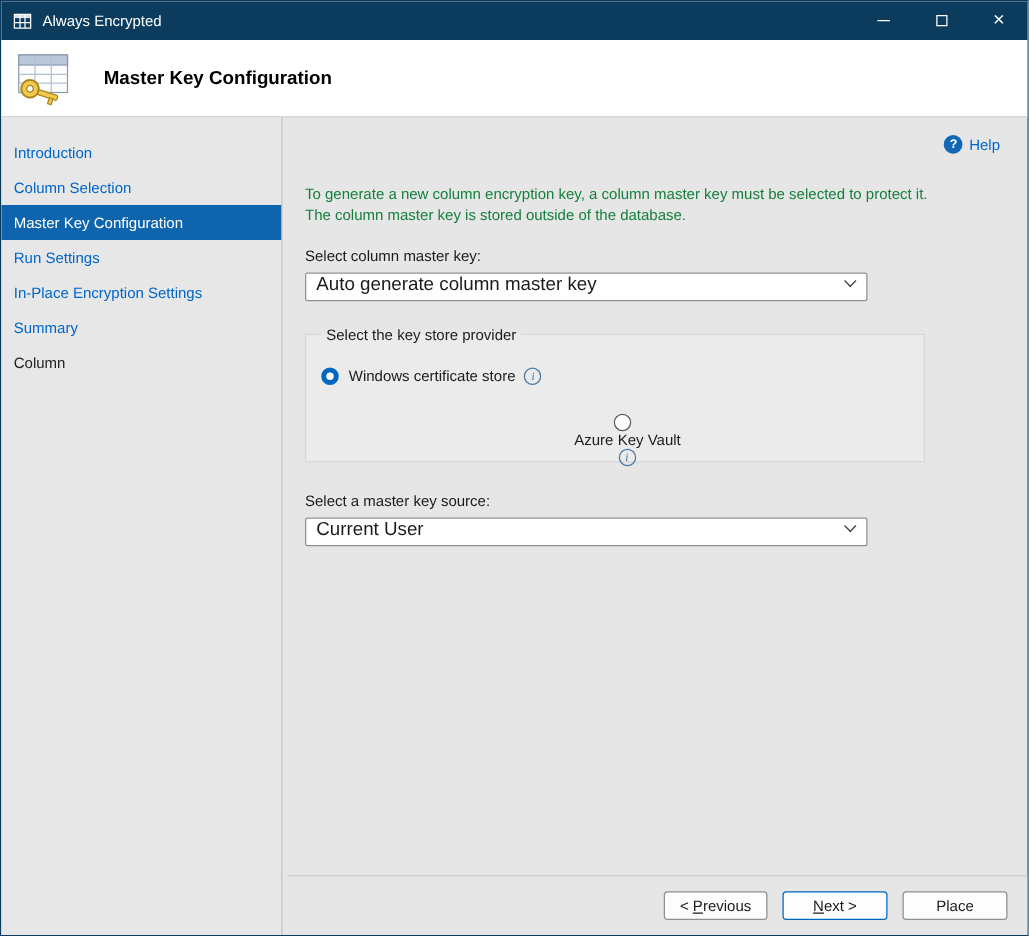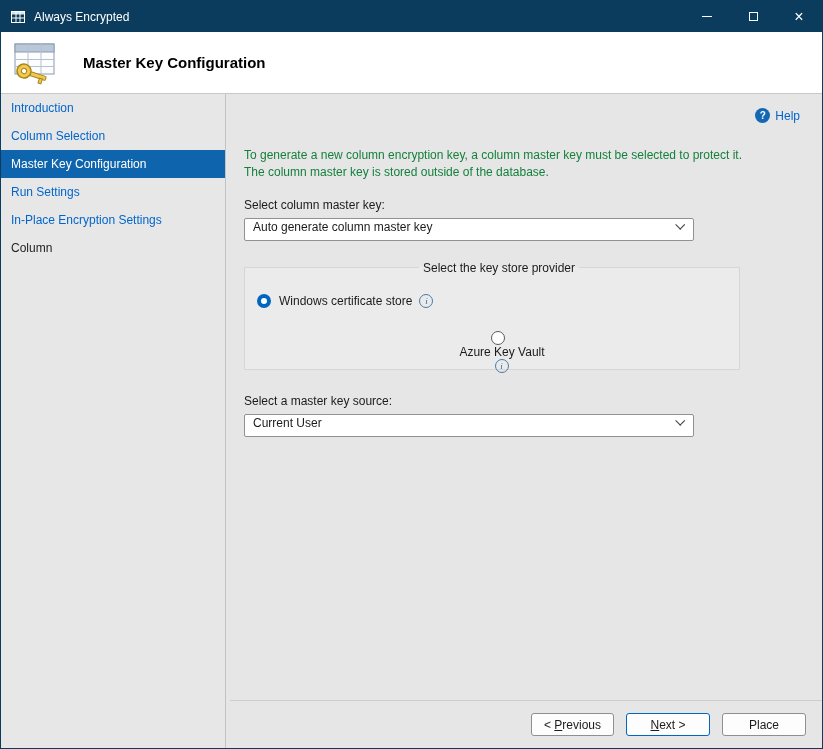--- a/index.html
+++ b/index.html
@@ -36,21 +36,21 @@
     height:62px;flex:0 0 62px;background:#fff;
     display:flex;align-items:center;
     border-bottom:1px solid #c8c8c8;
   }
   .header-icon{margin-left:10px;display:flex;}
   .header-title{font-size:15px;font-weight:bold;color:#000;margin:0 0 0 24px;}
   
   .body{flex:1;display:flex;min-height:0;}
   .sidebar{
     width:225px;flex:0 0 225px;background:#e7e7e7;
-    border-right:1px solid #c3c3c3;
+    border-right:1px solid #c3c3c3;padding-top:14px;
   }
   .nav-item{
     height:28px;line-height:28px;padding-left:10px;
     font-size:12px;color:var(--link);cursor:pointer;
     white-space:nowrap;overflow:hidden;
   }
   .nav-item.selected{background:var(--selected_nav);color:#fff;}
   .nav-item.plain{color:#1e1e1e;cursor:default;}
   
   .main{flex:1;position:relative;padding:0 22px 0 18px;display:flex;flex-direction:column;}
@@ -60,33 +60,33 @@
     width:15px;height:15px;border-radius:50%;
     background:#1268b3;color:#fff;font-size:10px;font-weight:bold;
     display:flex;align-items:center;justify-content:center;
   }
   .desc{font-size:12px;color:#15803d;margin:24px 0 0 0;max-width:505px;line-height:1.45;}
   .field-label{display:block;font-size:12px;color:#1b1b1b;margin-top:16px;}
   .dropdown{
     margin-top:6px;width:450px;height:23px;
     background:#fff;border:1px solid #919191;border-radius:2px;
     display:flex;align-items:center;justify-content:space-between;
-    padding:0 10px 4px 8px;font-size:12px;color:#1b1b1b;cursor:pointer;
+    padding:0 10px 4px 8px;font-size:15px;color:#1b1b1b;cursor:pointer;
   }
   .chev{
     width:7px;height:7px;flex:0 0 7px;
     border-right:1px solid #3c3c3c;border-bottom:1px solid #3c3c3c;
     transform:rotate(45deg) translateY(-1px);margin-top:-3px;
   }
   .group{
     margin:20px 0 0 0;width:496px;
     border:1px solid #d6d6d6;background:#ebebeb;
     padding:8px 0 18px 10px;
   }
-  .group legend{font-size:12px;color:#1b1b1b;padding:0 4px;margin-left:2px;text-align:center;}
+  .group legend{font-size:12px;color:#1b1b1b;padding:0 4px;margin-left:2px;}
   .radio-row{display:flex;align-items:center;margin:8px 0 0 2px;font-size:12px;color:#1b1b1b;cursor:pointer;height:20px;}
   .radio-row + .radio-row{margin-top:20px;flex-direction:column;}
   .radio{width:14px;height:14px;border-radius:50%;border:1px solid #5a5a5a;background:#fff;flex:0 0 14px;}
   .radio.checked{border:4px solid var(--accent);}
   .radio-label{margin-left:8px;text-align:center;}
   .info{
     width:14px;height:14px;border-radius:50%;flex:0 0 14px;
     border:1px solid #4a7ba6;color:#2e6da4;
     font-size:9px;font-style:italic;font-family:"Liberation Serif",serif;
     display:flex;align-items:center;justify-content:center;
@@ -158,20 +158,21 @@
   </div>
 
   <div class="body">
 
     <nav class="sidebar">
       <div class="nav-item">Introduction</div>
       <div class="nav-item">Column Selection</div>
       <div class="nav-item selected">Master Key Configuration</div>
       <div class="nav-item">Run Settings</div>
       <div class="nav-item">In-Place Encryption Settings</div>
+      <div class="nav-item">Summary</div>
       <div class="nav-item plain">Column</div>
     </nav>
 
     <div class="main">
 
       <div class="help-row">
         <a class="help-link">
           <span class="help-icon">?</span>
           <span>Help</span>
         </a>

